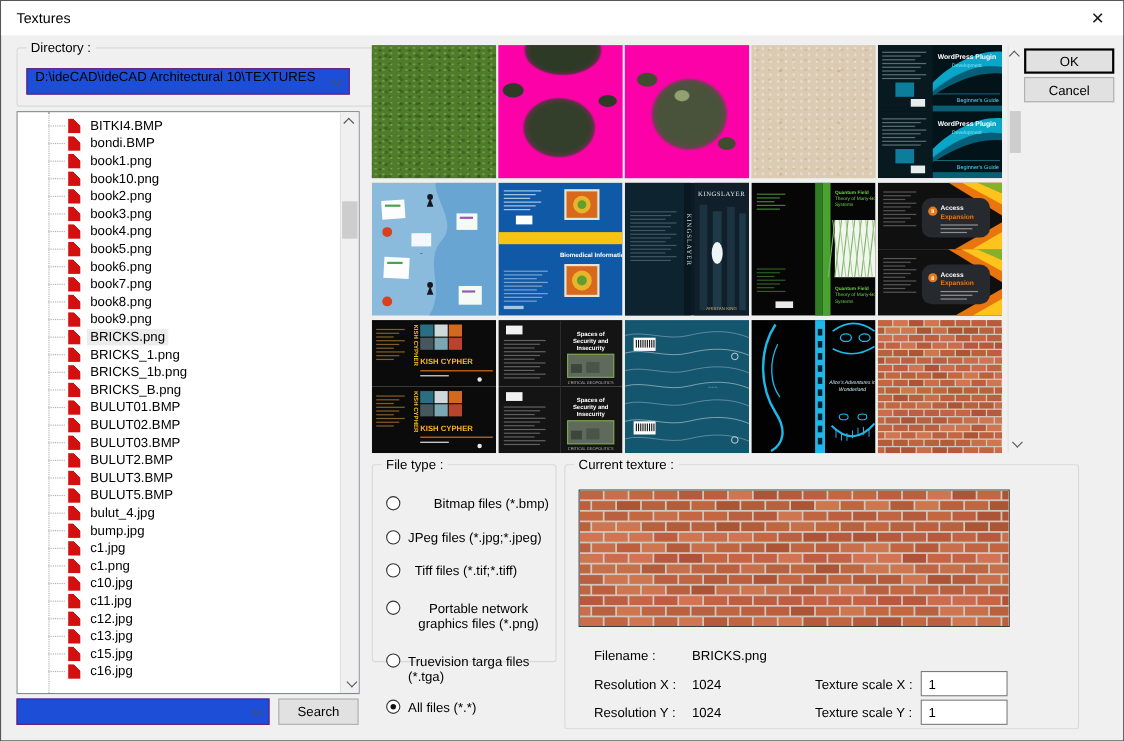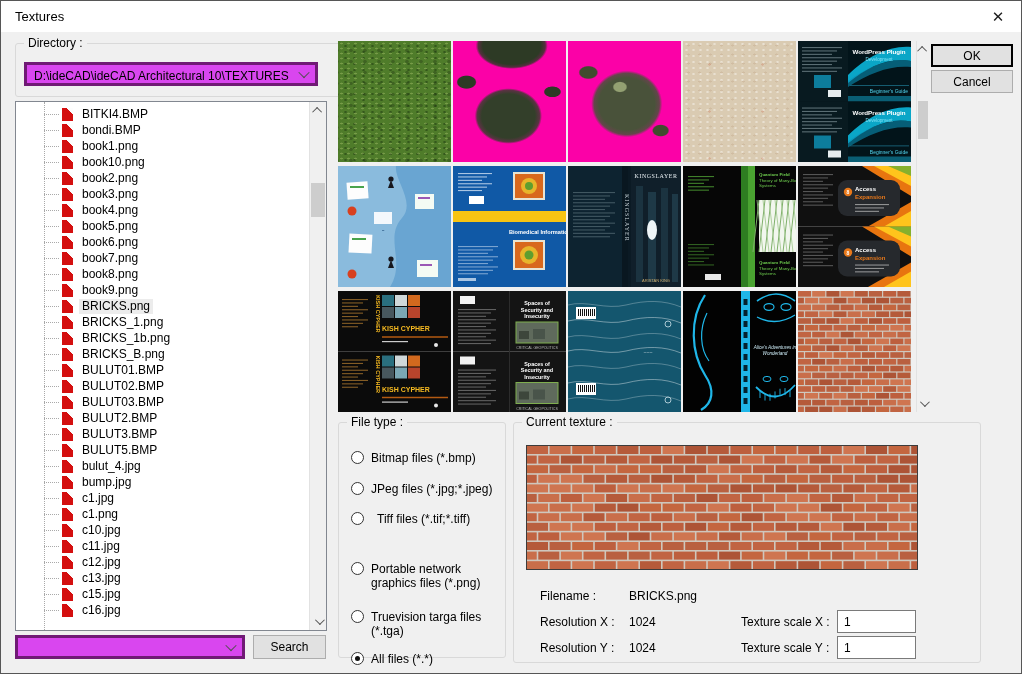--- a/index.html
+++ b/index.html
@@ -6,21 +6,21 @@
   html,body{width:1022px;height:674px;background:#f0f0f0;font-family:"Liberation Sans",sans-serif;font-size:12px;color:#000;overflow:hidden}
   .dialog{position:relative;width:1022px;height:674px;background:#f0f0f0;border:1px solid #565656}
   
   .titlebar{position:absolute;left:0;top:0;width:100%;height:31px;background:#ffffff}
   .titlebar .title{position:absolute;left:14px;top:8px;font-size:13px;color:#000}
   .close-btn{position:absolute;right:12px;top:6px;width:22px;height:20px;display:flex;align-items:center;justify-content:center;font-size:15px;color:#1a1a1a;cursor:pointer}
   
   .grp{position:absolute;border:1px solid #d9d9d9;border-radius:3px}
   .grp>.grp-label{position:absolute;top:-8px;left:8px;background:#f0f0f0;padding:0 4px;font-size:12px;color:#000;white-space:nowrap}
   
-  .combo{position:absolute;background:#d946ef;border:3px solid #701a75;display:flex;align-items:flex-end}
+  .combo{position:absolute;background:#1d4ed8;border:1px solid #701a75;display:flex;align-items:flex-start}
   .combo .combo-text{flex:1;padding:0 7px;font-size:12px;white-space:nowrap;overflow:hidden}
   .combo .combo-arrow{width:22px;height:100%;display:flex;align-items:center;justify-content:center}
   .chev{width:8px;height:8px;border-left:1.5px solid #505050;border-bottom:1.5px solid #505050;transform:rotate(-45deg) translate(1px,-1px)}
   
   .btn{position:absolute;background:#e1e1e1;border:1px solid #adadad;display:flex;align-items:center;justify-content:center;font-size:12px;cursor:pointer}
   .btn.default{border:2px solid #000000}
   
   .file-list{position:absolute;left:14px;top:100px;width:312px;height:530px;background:#fff;border:1px solid #828790;overflow:hidden}
   .list-inner{position:absolute;left:0;top:0;right:17px;bottom:0;padding-top:4px;overflow:hidden}
   .tree-vline{position:absolute;left:28px;top:0;bottom:0;border-left:1px dotted #a9a9a9}
@@ -781,36 +781,36 @@
   <div class="sbar" style="left:915px;top:40px;width:13px;height:371px">
     <div class="sb-btn" style="top:0">
         <span class="sb-chev up"></span>
       </div>
     <div class="sb-thumb" style="top:60px;height:38px"></div>
     <div class="sb-btn" style="bottom:0">
         <span class="sb-chev down"></span>
       </div>
   </div>
 
-  <div class="grp" style="left:337px;top:421px;width:168px;height:236px">
+  <div class="grp" style="left:337px;top:421px;width:168px;height:180px">
     <span class="grp-label">File type :</span>
     <div style="position:absolute;left:12px;top:28px;right:6px;display:flex;flex-direction:column">
-        <label class="ft-opt" style="margin-top: 0px;">
+        <label class="ft-opt" style="margin-top: 0px; justify-content: space-between;">
           <span class="radio"></span>
           <span>Bitmap files (*.bmp)</span>
         </label>
         <label class="ft-opt" style="margin-top: 17px;">
           <span class="radio"></span>
           <span>JPeg files (*.jpg;*.jpeg)</span>
         </label>
         <label class="ft-opt" style="margin-top: 16px; gap: 13px;">
           <span class="radio"></span>
           <span>Tiff files (*.tif;*.tiff)</span>
         </label>
-        <label class="ft-opt" style="margin-top: 36px;">
+        <label class="ft-opt" style="margin-top: 20px; text-align: center;">
           <span class="radio"></span>
           <span>Portable network graphics files (*.png)</span>
         </label>
         <label class="ft-opt" style="margin-top: 20px;">
           <span class="radio"></span>
           <span>Truevision targa files (*.tga)</span>
         </label>
         <label class="ft-opt" style="margin-top: 14px;">
           <span class="radio checked"></span>
           <span>All files (*.*)</span>

